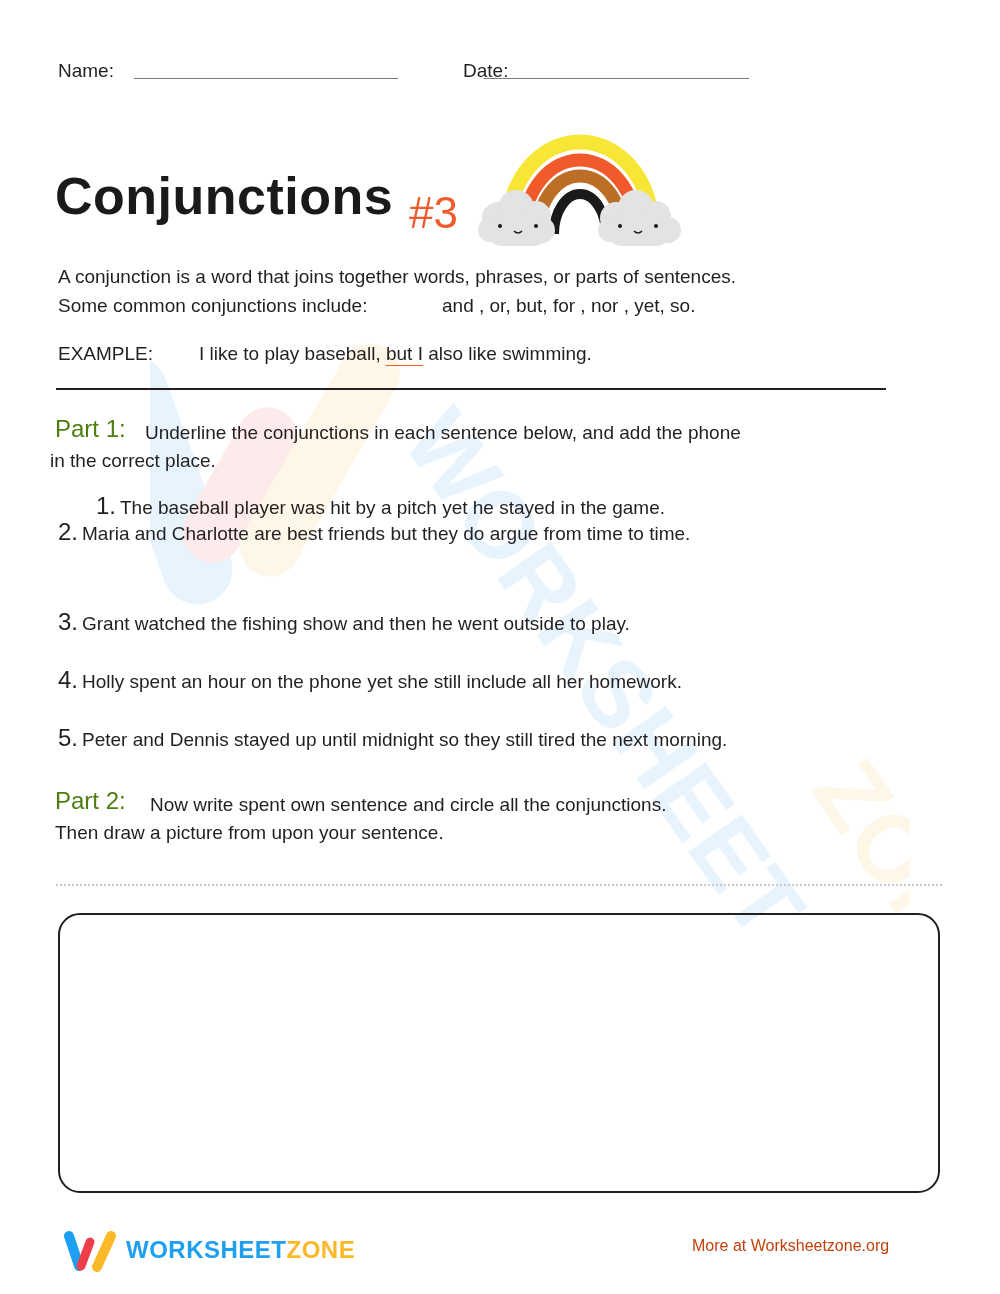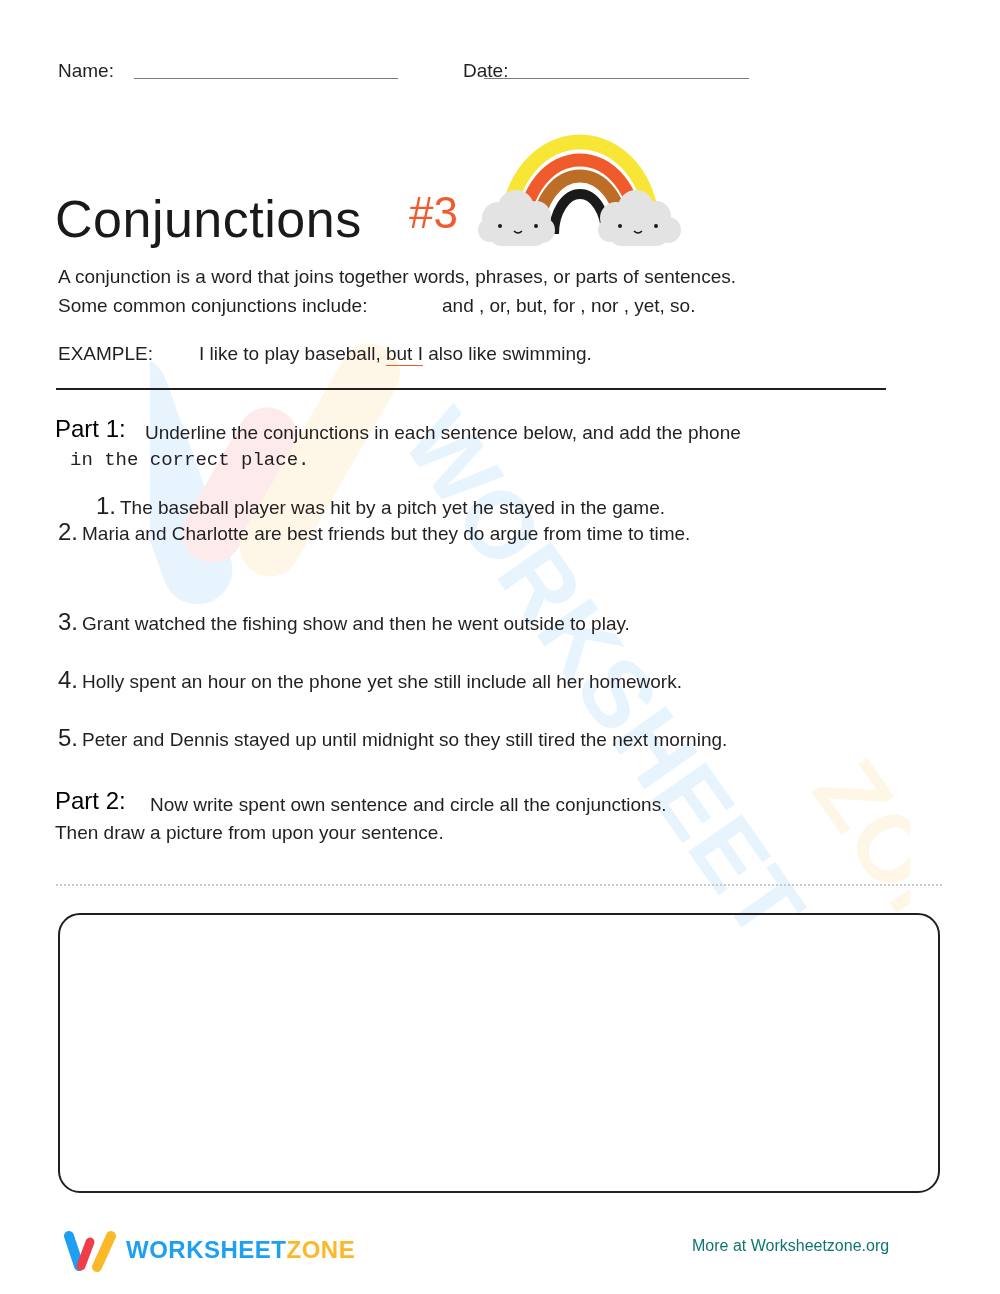--- a/index.html
+++ b/index.html
@@ -5,46 +5,46 @@
   html, body { margin:0; padding:0; background:#ffffff; }
   body { width:1000px; height:1294px; position:relative; overflow:hidden;
          font-family:"Liberation Sans", "DejaVu Sans", sans-serif; color:#231f20; }
   .abs { position:absolute; }
   .watermark { position:absolute; left:150px; top:290px; width:760px; height:700px; pointer-events:none; opacity:0.10; }
   .label { font-size:19px; }
   .line { position:absolute; height:1px; background:#7a7a7a; }
   .title { font-size:52px; letter-spacing:0.5px; color:#1a1a1a; }
   .num3 { font-size:44px; color:#f15a2b; }
   .body-text { font-size:19px; line-height:29px; }
-  .part-label { font-size:24px; color:#000000; }
+  .part-label { font-size:24px; color:#4d7c0f; }
   .item { position:absolute; left:58px; font-size:19px; }
   .item .n { font-size:24px; margin-right:4px; }
   .rule { position:absolute; left:56px; width:830px; height:2px; background:#231f20; }
   .dots { position:absolute; left:56px; width:886px; top:884px; border-top:2px dotted #c9c9c9; }
   .box { position:absolute; left:58px; top:913px; width:878px; height:276px; border:2px solid #231f20; border-radius:22px; }
   .brand { font-size:24px; font-weight:bold; letter-spacing:0.5px; }
-  .more { font-size:16px; color:#0f766e; }
+  .more { font-size:16px; color:#c2410c; }
 </style>
 </head>
 <body>
 
 <svg class="watermark" viewBox="0 0 760 700">
   <rect x="-20" y="60" width="70" height="260" rx="35" fill="#1ea0f2" transform="rotate(-20 15 190)"></rect>
   <rect x="60" y="110" width="60" height="170" rx="30" fill="#ef3e4a" transform="rotate(30 90 195)"></rect>
   <rect x="140" y="40" width="60" height="260" rx="30" fill="#fbb829" transform="rotate(30 170 170)"></rect>
   <text x="250" y="150" font-size="95" font-weight="bold" fill="#1ea0f2" transform="rotate(55 250 150)" font-family="Liberation Sans, sans-serif">WORKSHEET</text>
   <text x="660" y="500" font-size="95" font-weight="bold" fill="#fbb829" transform="rotate(55 660 500)" font-family="Liberation Sans, sans-serif">ZONE</text>
 </svg>
 
 <div class="abs label" style="left:58px; top:60px;">Name:</div>
 <div class="line" style="left:134px; top:78px; width:264px;"></div>
 <div class="abs label" style="left:423px; top:60px;margin-left:40px;">Date:</div>
 <div class="line" style="left:484px; top:78px; width:265px;"></div>
 
-<div class="abs title" style="left:55px; top:189px;">Conjunctions</div>
+<div class="abs title" style="left:55px; top:166px;font-weight:bold;">Conjunctions</div>
 <div class="abs num3" style="left:409px; top:188px;">#3</div>
 
 <svg class="abs" style="left:476px; top:118px;" width="208" height="134" viewBox="0 0 208 134">
   <path d="M32 110 A72 86 0 0 1 176 110" fill="none" stroke="#f8e637" stroke-width="15"></path>
   <path d="M48 112 A56 70 0 0 1 160 112" fill="none" stroke="#f15a2b" stroke-width="13"></path>
   <path d="M62 114 A42 56 0 0 1 146 114" fill="none" stroke="#bd6e26" stroke-width="13"></path>
   <path d="M78 116 A26 40 0 0 1 130 116" fill="none" stroke="#1a1a1a" stroke-width="10"></path>
   <g fill="#e3e3e3">
     <circle cx="22" cy="100" r="16"></circle>
       <circle cx="40" cy="90" r="18"></circle>
@@ -73,21 +73,21 @@
 <div class="abs body-text" style="left:58px; top:291px;">Some common conjunctions include:</div>
 <div class="abs body-text" style="left:442px; top:291px;">and , or, but, for , nor , yet, so.</div>
 
 <div class="abs body-text" style="left:58px; top:339px;">EXAMPLE:</div>
 <div class="abs body-text" style="left:169px; top:339px; white-space:pre;margin-left:30px;"><span>I like to play baseball, </span><span style="text-decoration:underline; text-decoration-color:#f15a2b; text-underline-offset:5px;">but I</span><span> also like swimming.</span></div>
 
 <div class="rule" style="top:388px;"></div>
 
 <div class="abs part-label" style="left:55px; top:415px;">Part 1:</div>
 <div class="abs body-text" style="left:145px; top:418px;">Underline the conjunctions in each sentence below, and add the phone</div>
-<div class="abs body-text" style="left:70px; top:446px;font-family:Liberation Mono, monospace;">in the correct place.</div>
+<div class="abs body-text" style="left:50px; top:446px;">in the correct place.</div>
 
 <div class="item" style="top:492px;margin-left:38px;"><span class="n">1.</span><span>The baseball player was hit by a pitch yet he stayed in the game.</span></div>
 <div class="item" style="top:518px;"><span class="n">2.</span><span>Maria and Charlotte are best friends but they do argue from time to time.</span></div>
 <div class="item" style="top:608px;"><span class="n">3.</span><span>Grant watched the fishing show and then he went outside to play.</span></div>
 <div class="item" style="top:666px;"><span class="n">4.</span><span>Holly spent an hour on the phone yet she still include all her homework.</span></div>
 <div class="item" style="top:724px;"><span class="n">5.</span><span>Peter and Dennis stayed up until midnight so they still tired the next morning.</span></div>
 
 <div class="abs part-label" style="left:55px; top:787px;">Part 2:</div>
 <div class="abs body-text" style="left:150px; top:790px;">Now write spent own sentence and circle all the conjunctions.</div>
 <div class="abs body-text" style="left:55px; top:818px;">Then draw a picture from upon your sentence.</div>

